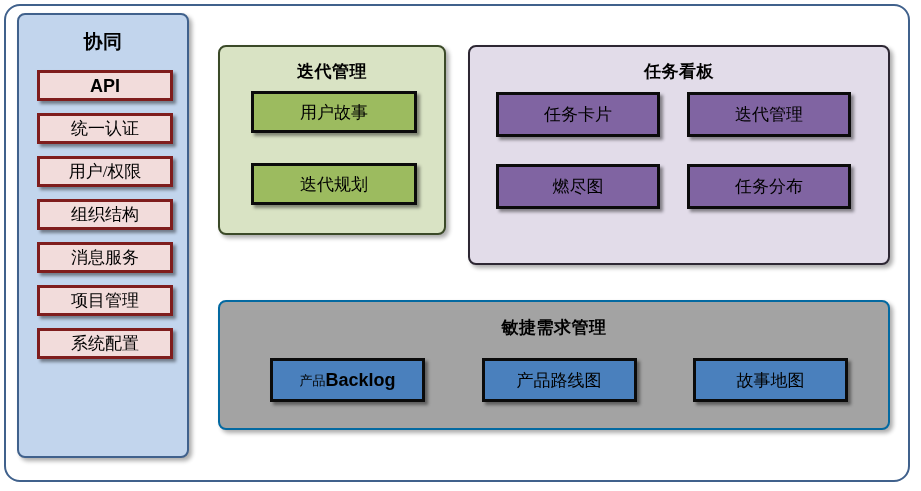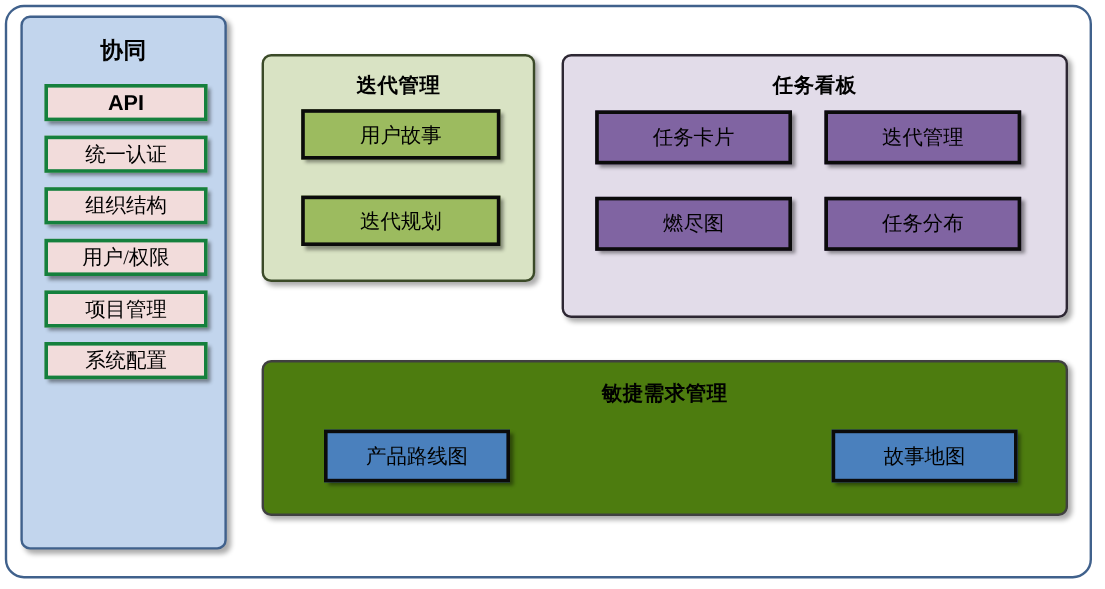--- a/index.html
+++ b/index.html
@@ -68,21 +68,21 @@
     position: absolute;
     left: 18px;
     top: 55px;
     width: 136px;
   }
   .side-item {
     position: relative;
     height: 31px;
     margin-bottom: 12px;
     background: #F2DCDB;
-    border: 3px solid #15803d;
+    border: 3px solid #7f1d1d;
     box-sizing: border-box;
     box-shadow: 3px 3px 3px rgba(0,0,0,0.42);
     display: flex;
     align-items: center;
     justify-content: center;
     font-size: 17px;
     color: #000000;
     line-height: 1;
   }
   .side-item.is-latin {
@@ -145,22 +145,22 @@
     gap: 27px;
   }
   .box-purple { background: #8064A2; height: 45px; }
 
   
   .panel-agile {
     left: 218px;
     top: 300px;
     width: 672px;
     height: 130px;
-    background: #4d7c0f;
-    border: 2px solid #404040;
+    background: #a3a3a3;
+    border: 2px solid #0369a1;
   }
   .panel-agile .panel-title { top: 14px; }
 
   .ag-row {
     position: absolute;
     left: 50px;
     top: 56px;
     width: 578px;
     display: flex;
     justify-content: space-between;
@@ -182,22 +182,23 @@
 
 <div id="canvas">
 
   <div class="outer-frame"></div>
 
   <div class="panel panel-sidebar">
     <div class="panel-title">协同</div>
     <div class="side-list">
       <div class="side-item is-latin">API</div>
       <div class="side-item">统一认证</div>
+      <div class="side-item">用户/权限</div>
       <div class="side-item">组织结构</div>
-      <div class="side-item">用户/权限</div>
+      <div class="side-item">消息服务</div>
       <div class="side-item">项目管理</div>
       <div class="side-item">系统配置</div>
     </div>
   </div>
 
   <div class="panel panel-iteration">
     <div class="panel-title">迭代管理</div>
     <div class="iter-list">
       <div class="box box-green">用户故事</div>
       <div class="box box-green">迭代规划</div>
@@ -210,18 +211,22 @@
       <div class="box box-purple">任务卡片</div>
       <div class="box box-purple">迭代管理</div>
       <div class="box box-purple">燃尽图</div>
       <div class="box box-purple">任务分布</div>
     </div>
   </div>
 
   <div class="panel panel-agile">
     <div class="panel-title">敏捷需求管理</div>
     <div class="ag-row">
+      <div class="box box-blue">
+        <span class="zh-small">产品</span>
+          <span class="lat-bold">Backlog</span>
+      </div>
       <div class="box box-blue">产品路线图</div>
       <div class="box box-blue">故事地图</div>
     </div>
   </div>
 
 </div>
 
 </body></html>

